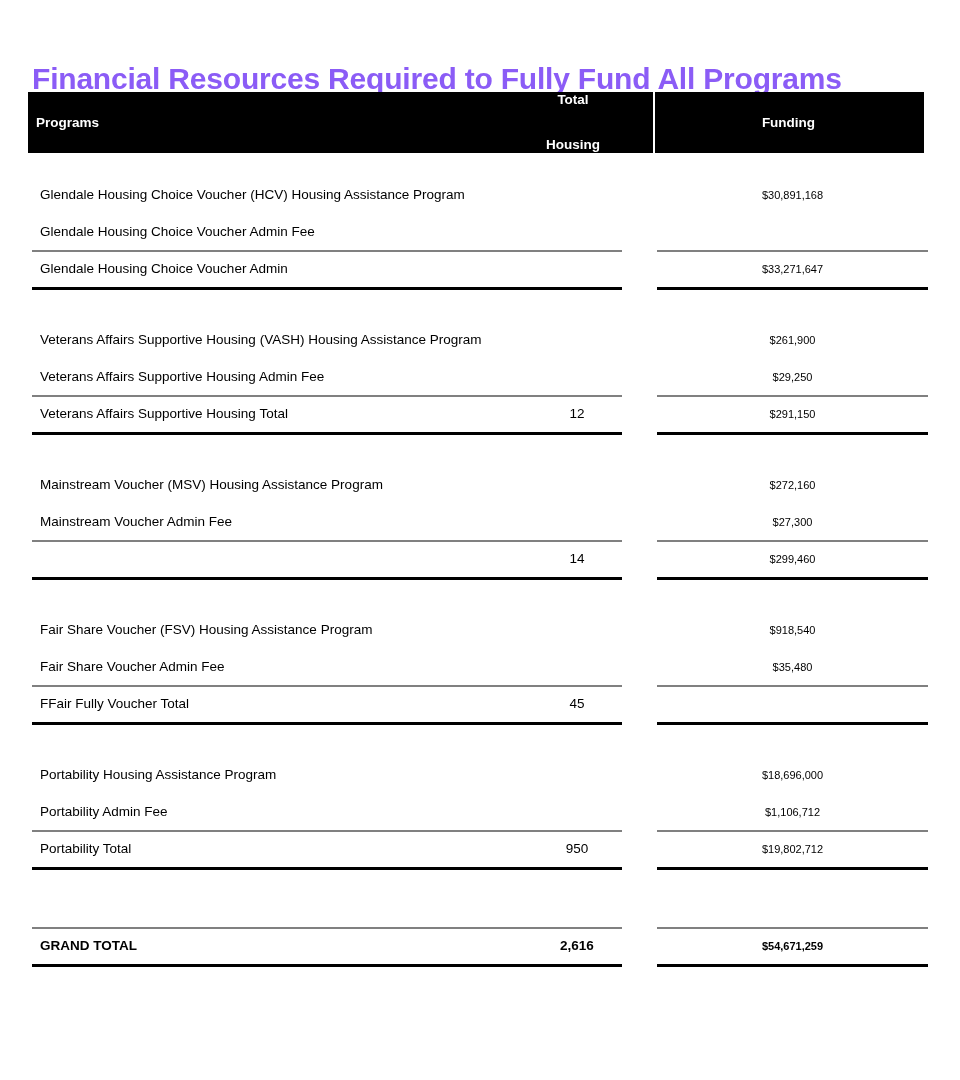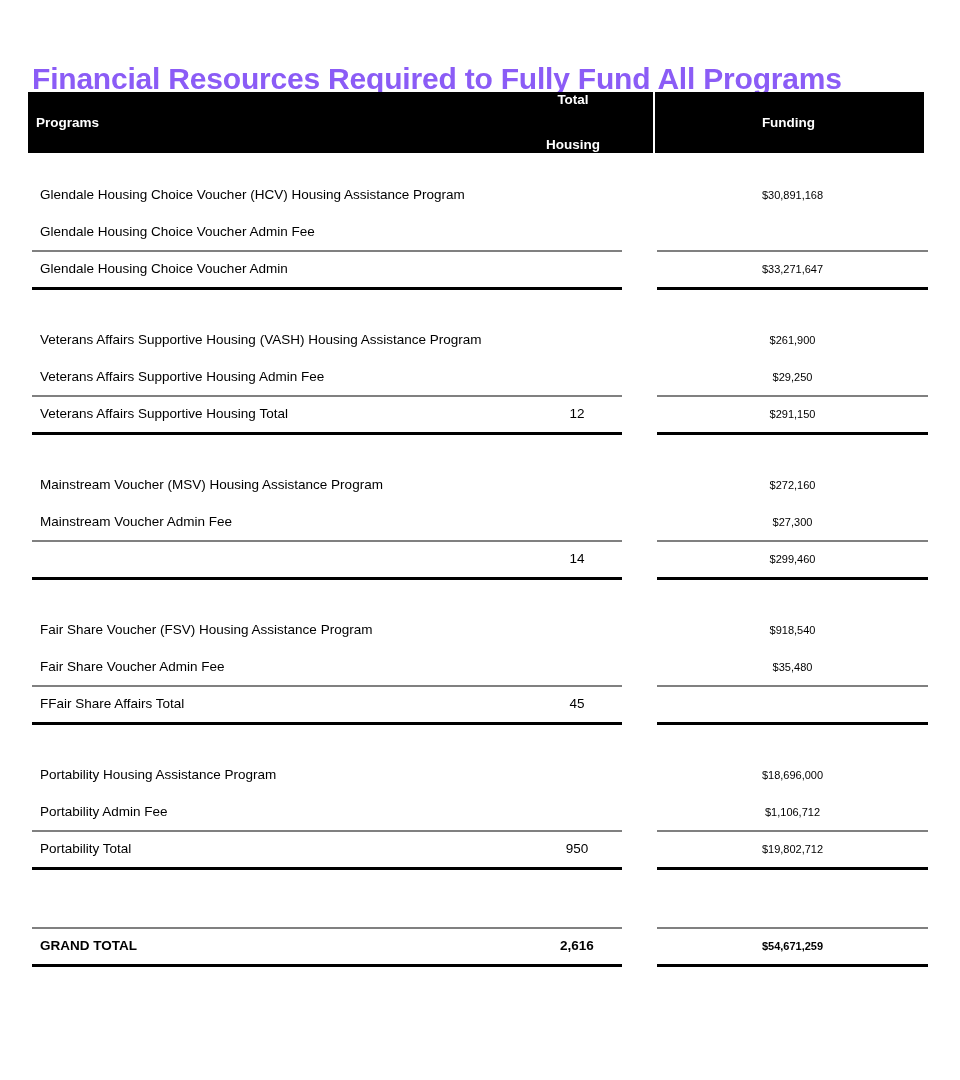--- a/index.html
+++ b/index.html
@@ -283,21 +283,21 @@
       <div class="row">
         <div class="cell-program">Fair Share Voucher Admin Fee</div>
         <div class="cell-vouchers"></div>
         <div class="cell-funding">$35,480</div>
       </div>
       <div class="rule rule-thin">
         <div class="seg seg-left"></div>
         <div class="seg seg-right"></div>
       </div>
       <div class="row total">
-        <div class="cell-program">FFair Share Affairs Total</div>
+        <div class="cell-program">FFair Fully Voucher Total</div>
         <div class="cell-vouchers">45</div>
       </div>
       <div class="rule rule-thick">
         <div class="seg seg-left"></div>
         <div class="seg seg-right"></div>
       </div>
     </div>
     <div class="spacer-section"></div>
 
     <div class="section">

